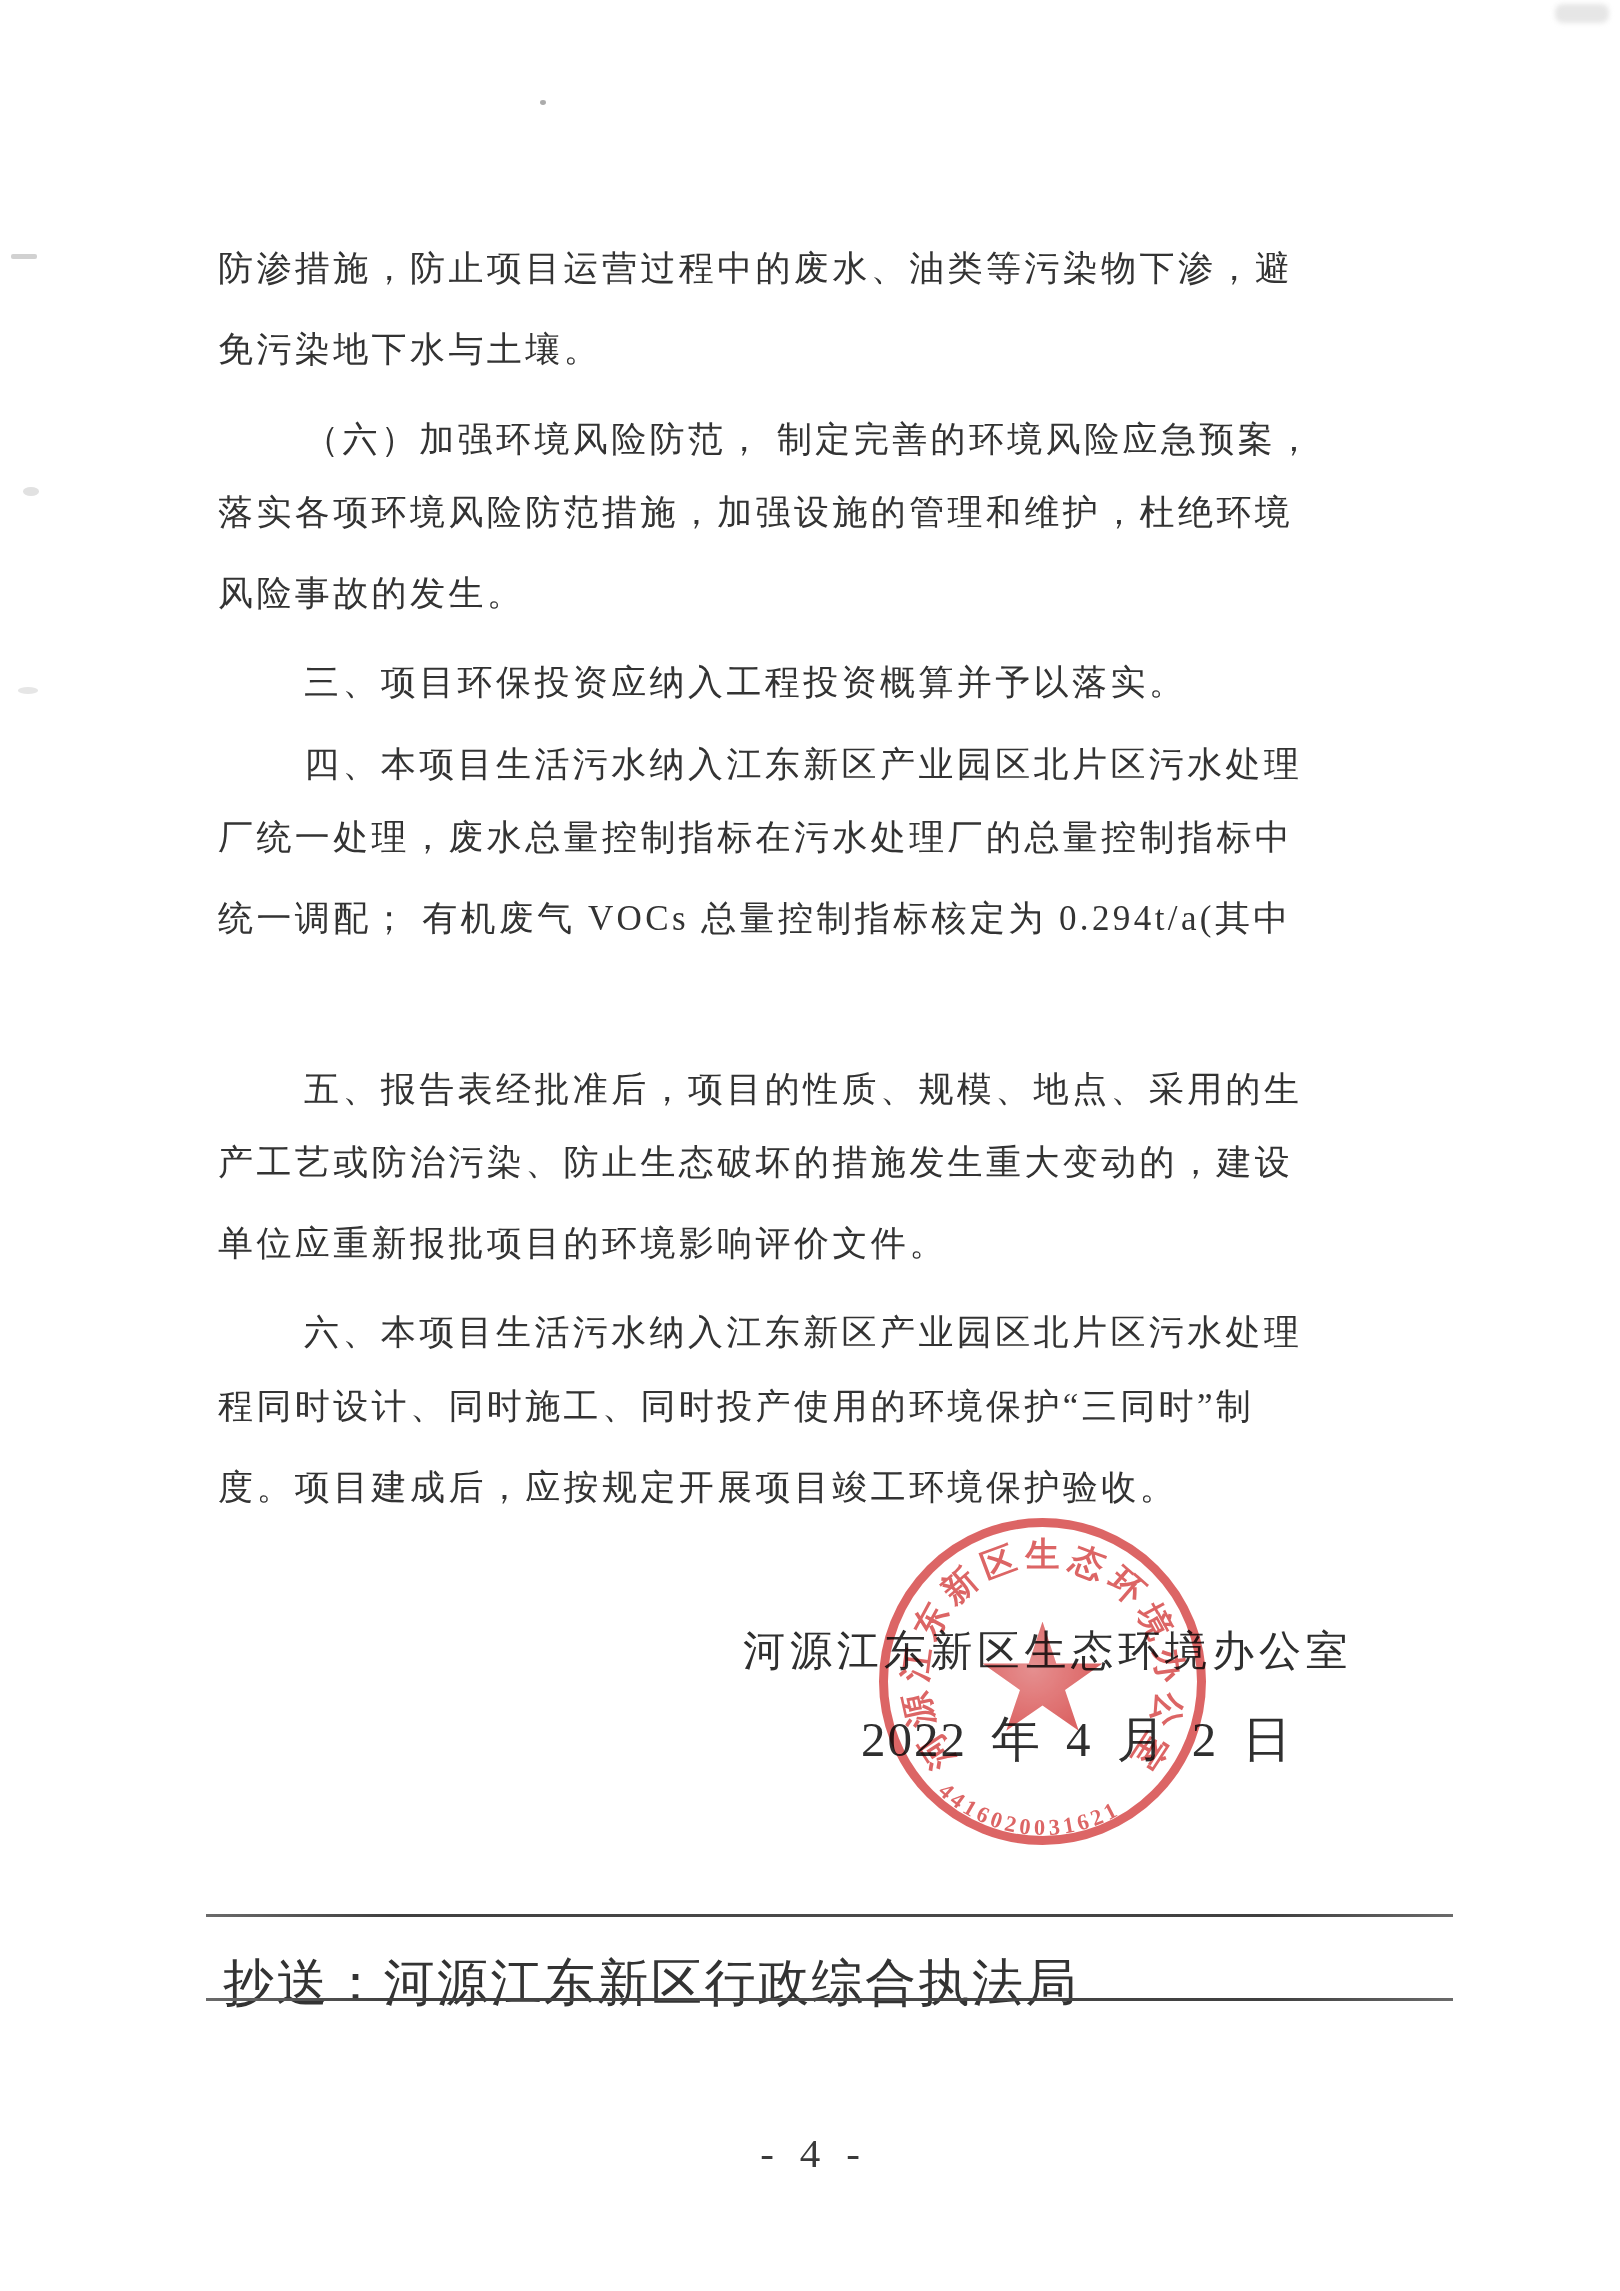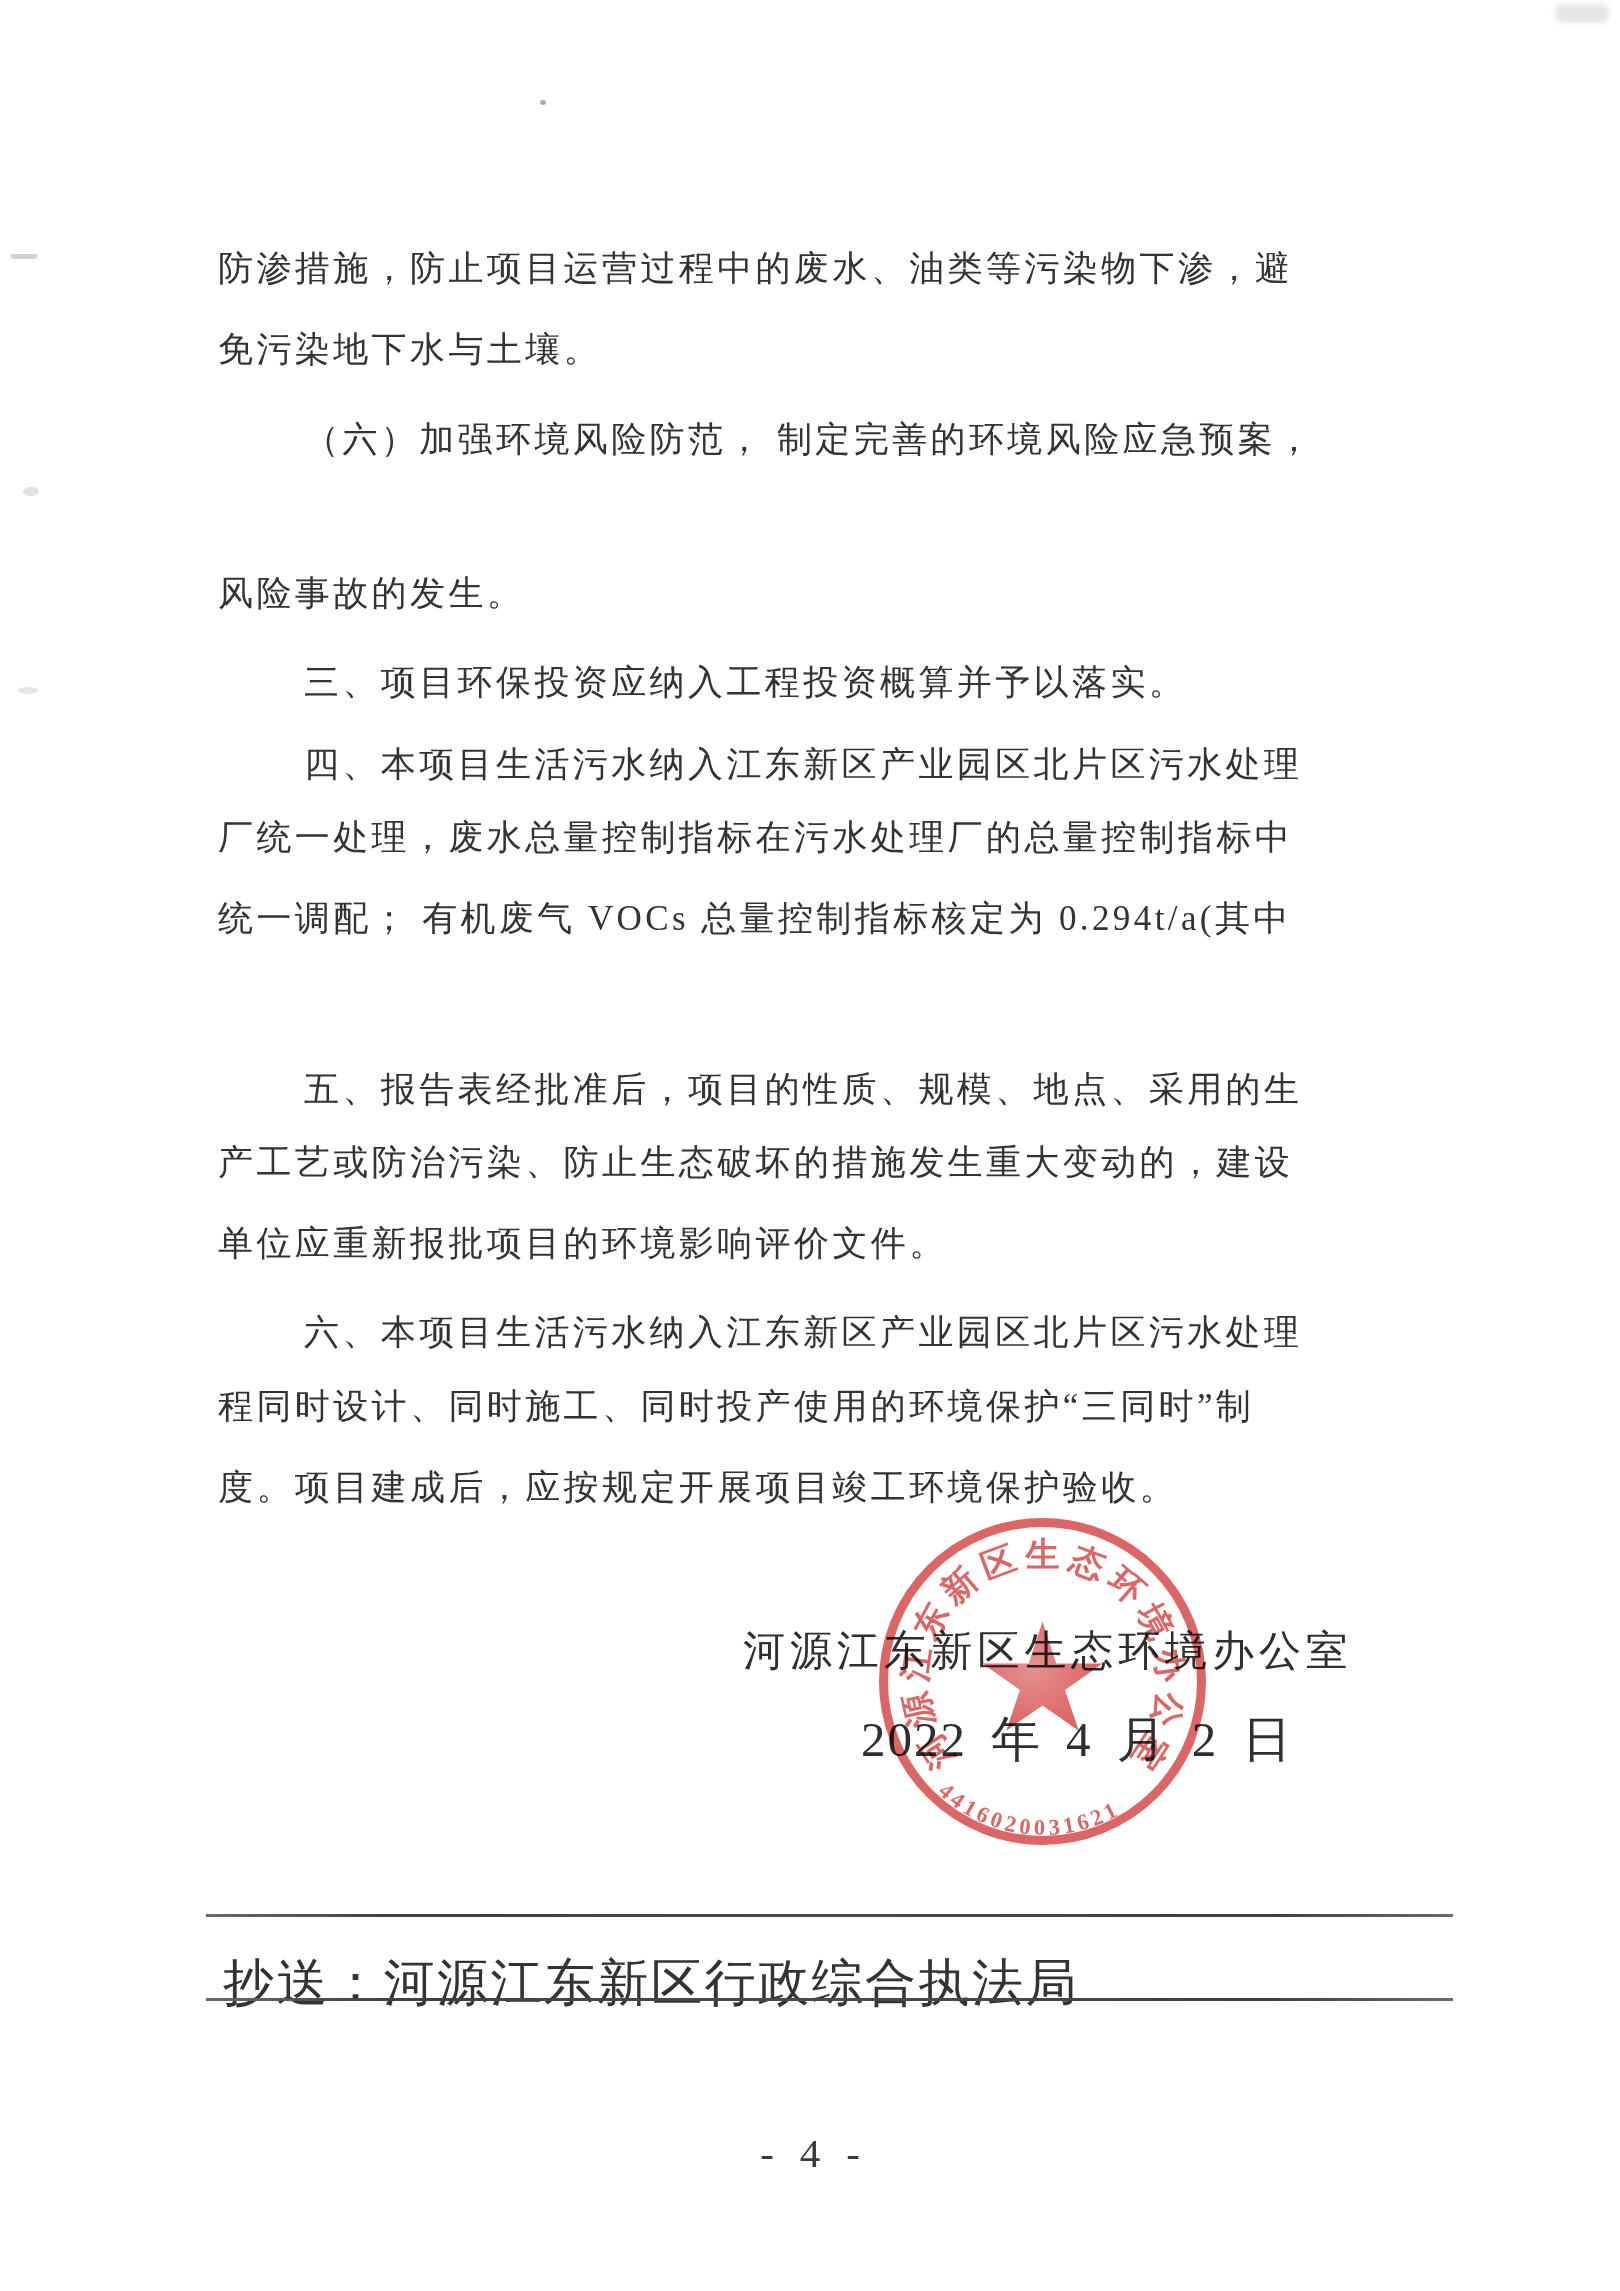--- a/index.html
+++ b/index.html
@@ -78,20 +78,21 @@
 </style>
 </head>
 <body>
 
 <div class="page">
 
   <div id="lines" class="text-block">
       <div class="line" style="top: 245px;">防渗措施，防止项目运营过程中的废水、油类等污染物下渗，避</div>
       <div class="line" style="top: 326px;">免污染地下水与土壤。</div>
       <div class="line indent" style="top: 408px;">（六）加强环境风险防范， 制定完善的环境风险应急预案，</div>
+      <div class="line" style="top: 489px;">落实各项环境风险防范措施，加强设施的管理和维护，杜绝环境</div>
       <div class="line" style="top: 570px;">风险事故的发生。</div>
       <div class="line indent" style="top: 733px;">四、本项目生活污水纳入江东新区产业园区北片区污水处理</div>
       <div class="line indent" style="top: 651px;">三、项目环保投资应纳入工程投资概算并予以落实。</div>
       <div class="line" style="top: 814px;">厂统一处理，废水总量控制指标在污水处理厂的总量控制指标中</div>
       <div class="line" style="top: 895px;">统一调配； 有机废气 VOCs 总量控制指标核定为 0.294t/a(其中</div>
       <div class="line indent" style="top: 1058px;">五、报告表经批准后，项目的性质、规模、地点、采用的生</div>
       <div class="line" style="top: 1139px;">产工艺或防治污染、防止生态破坏的措施发生重大变动的，建设</div>
       <div class="line" style="top: 1220px;">单位应重新报批项目的环境影响评价文件。</div>
       <div class="line indent" style="top: 1301px;">六、本项目生活污水纳入江东新区产业园区北片区污水处理</div>
       <div class="line" style="top: 1383px;">程同时设计、同时施工、同时投产使用的环境保护“三同时”制</div>

